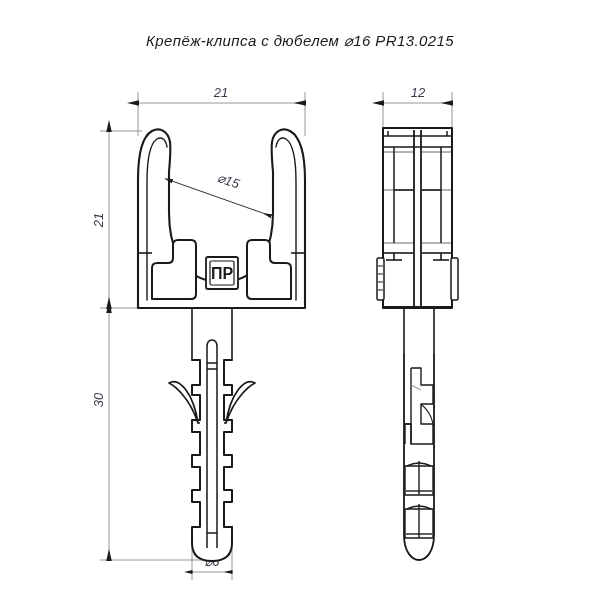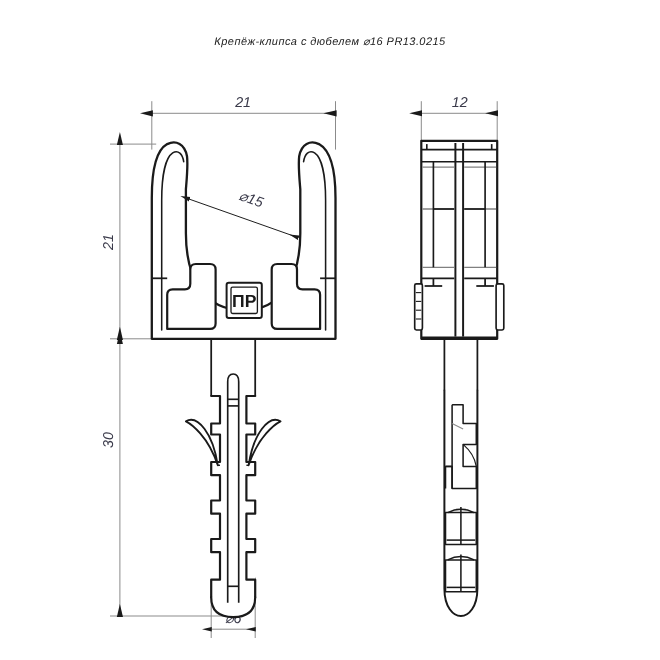--- a/index.html
+++ b/index.html
@@ -16,21 +16,21 @@
     font-family: "Liberation Sans", sans-serif;
   }
   #title {
     position: absolute;
     left: 0;
     top: 32px;
     width: 600px;
     text-align: center;
     font-family: "Liberation Sans", sans-serif;
     font-style: italic;
-    font-size: 10px;
+    font-size: 15px;
     font-weight: 500;
     letter-spacing: 0.4px;
     color: #1a1a1a;
     white-space: nowrap;
   }
   #drawing {
     position: absolute;
     left: 0;
     top: 0;
   }

